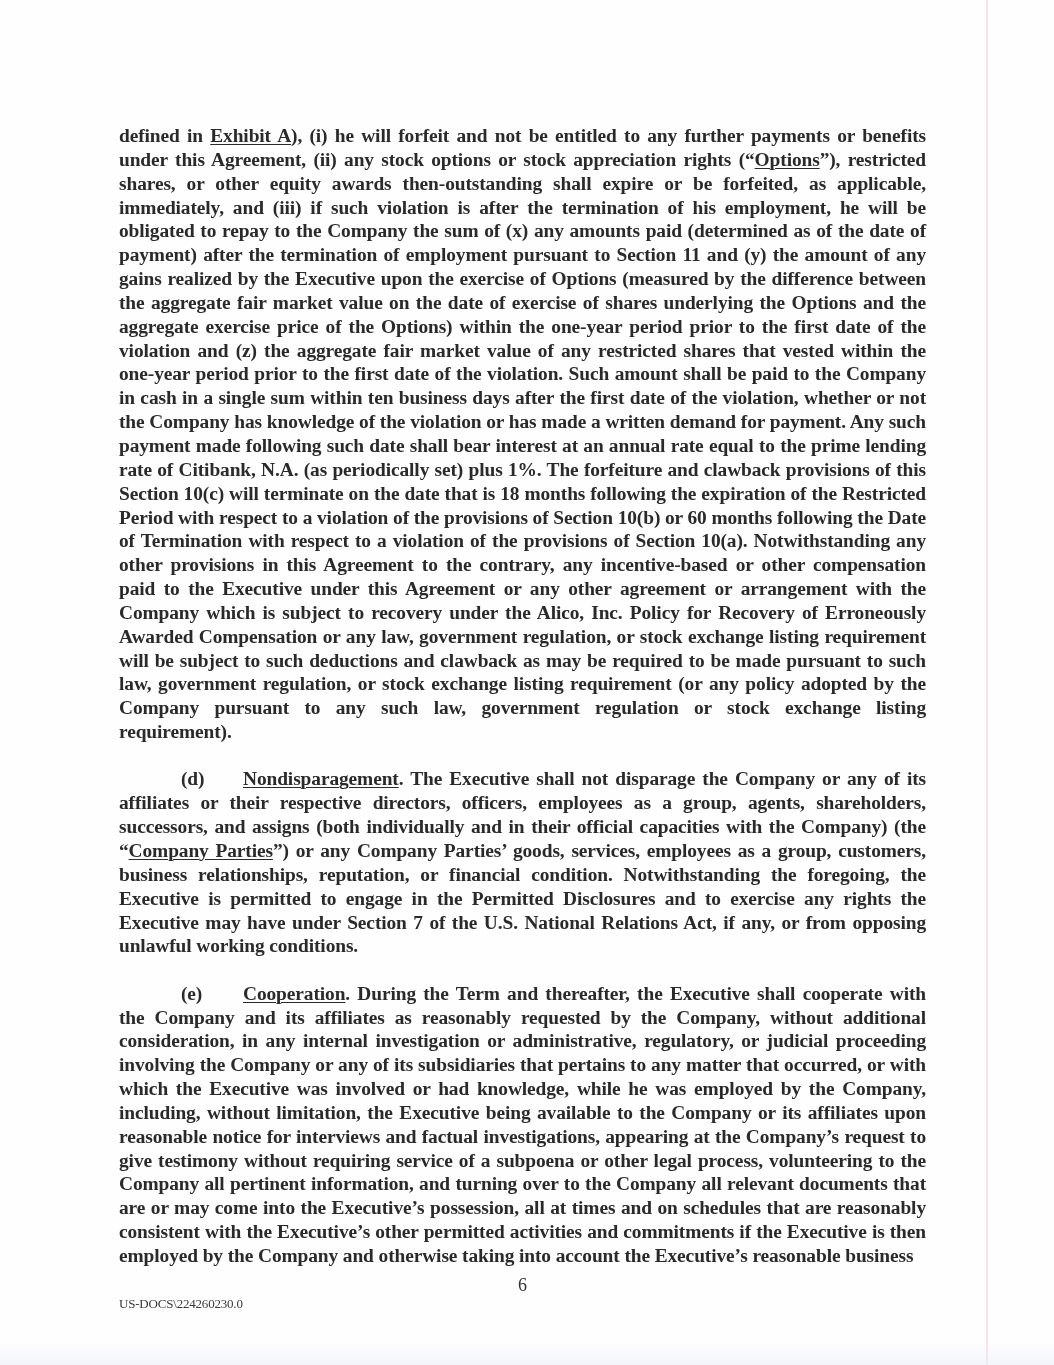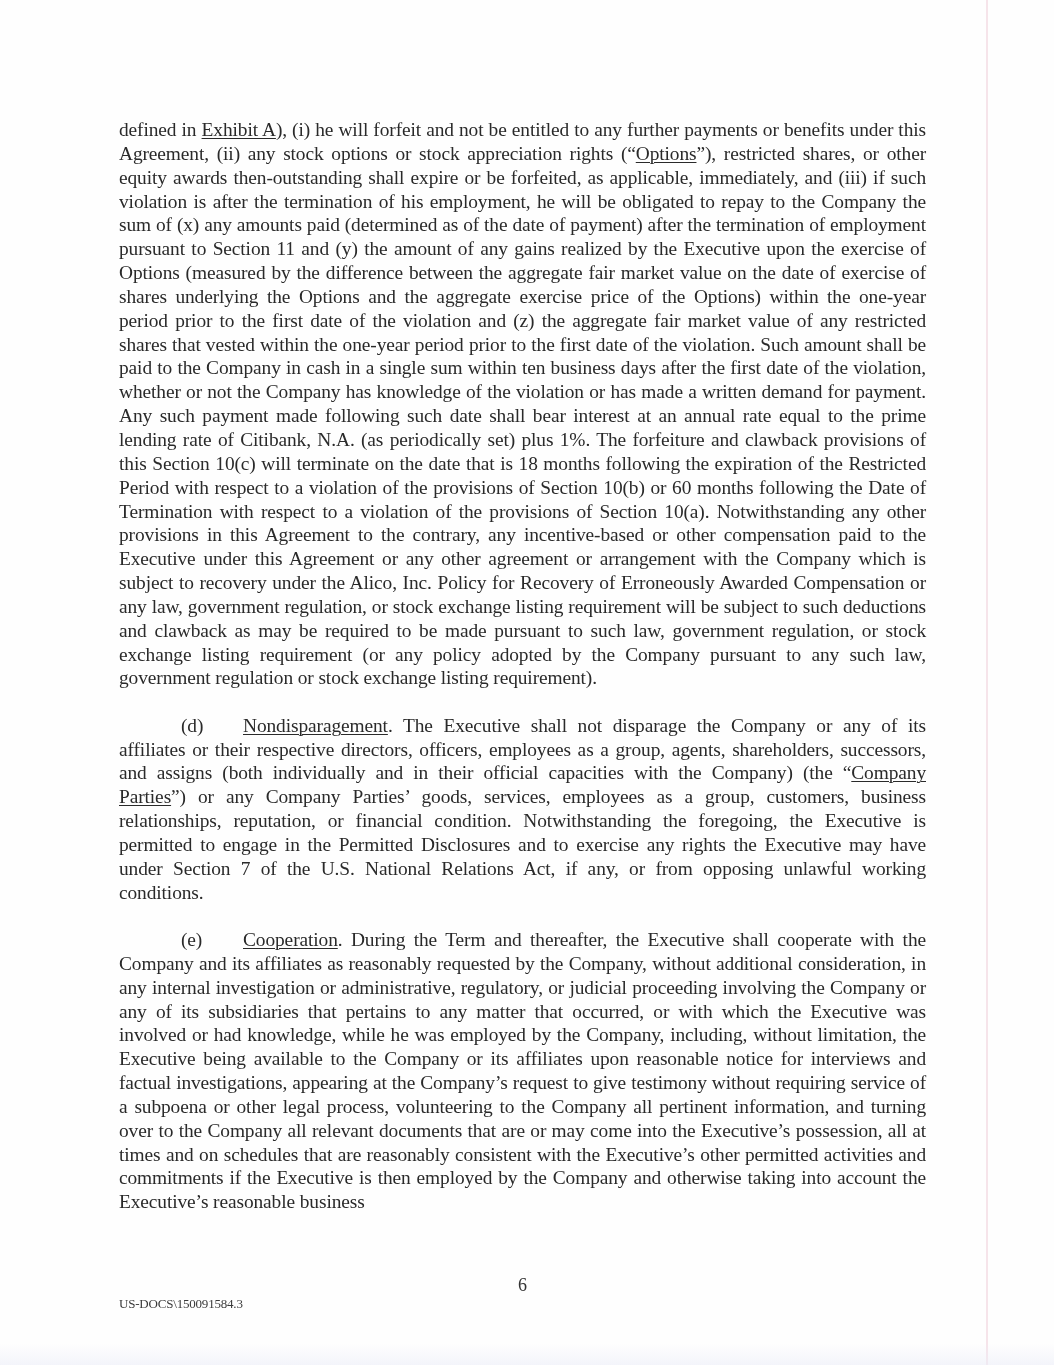--- a/index.html
+++ b/index.html
@@ -34,26 +34,27 @@
       position: absolute;
       left: 0;
       bottom: 0;
       width: 1054px;
       height: 22px;
       background: linear-gradient(to bottom, rgba(255,255,255,0), rgba(236,238,248,0.6));
     }
     .body-text {
       position: absolute;
       left: 119px;
-      top: 118px;
+      top: 124px;
       width: 807px;
       font-size: 19.4px;
       line-height: 23.85px;
       text-align: justify;
       letter-spacing: -0.1px;
+      font-weight: bold;
     }
     .body-text p {
       margin: 0;
     }
     .para-gap {
       height: 23.5px;
     }
     .indent-para {
       text-indent: 62px;
     }
@@ -97,16 +98,16 @@
     <div class="para-gap"></div>
 
     <p class="indent-para"><span class="sub-label">(d)</span><span class="u">Nondisparagement</span><span>. The Executive shall not disparage the Company or any of its affiliates or their respective directors, officers, employees as a group, agents, shareholders, successors, and assigns (both individually and in their official capacities with the Company) (the “</span><span class="u">Company Parties</span><span>”) or any Company Parties’ goods, services, employees as a group, customers, business relationships, reputation, or financial condition. Notwithstanding the foregoing, the Executive is permitted to engage in the Permitted Disclosures and to exercise any rights the Executive may have under Section 7 of the U.S. National Relations Act, if any, or from opposing unlawful working conditions.</span></p>
 
     <div class="para-gap"></div>
 
     <p class="indent-para"><span class="sub-label">(e)</span><span class="u">Cooperation</span><span>. During the Term and thereafter, the Executive shall cooperate with the Company and its affiliates as reasonably requested by the Company, without additional consideration, in any internal investigation or administrative, regulatory, or judicial proceeding involving the Company or any of its subsidiaries that pertains to any matter that occurred, or with which the Executive was involved or had knowledge, while he was employed by the Company, including, without limitation, the Executive being available to the Company or its affiliates upon reasonable notice for interviews and factual investigations, appearing at the Company’s request to give testimony without requiring service of a subpoena or other legal process, volunteering to the Company all pertinent information, and turning over to the Company all relevant documents that are or may come into the Executive’s possession, all at times and on schedules that are reasonably consistent with the Executive’s other permitted activities and commitments if the Executive is then employed by the Company and otherwise taking into account the Executive’s reasonable business</span></p>
   </div>
 
   <div class="page-number">6</div>
-  <div class="doc-id">US-DOCS\150091584.3</div>
+  <div class="doc-id">US-DOCS\224260230.0</div>
 
   <div class="bottom-tint"></div>
 </div>
 
 </body></html>

